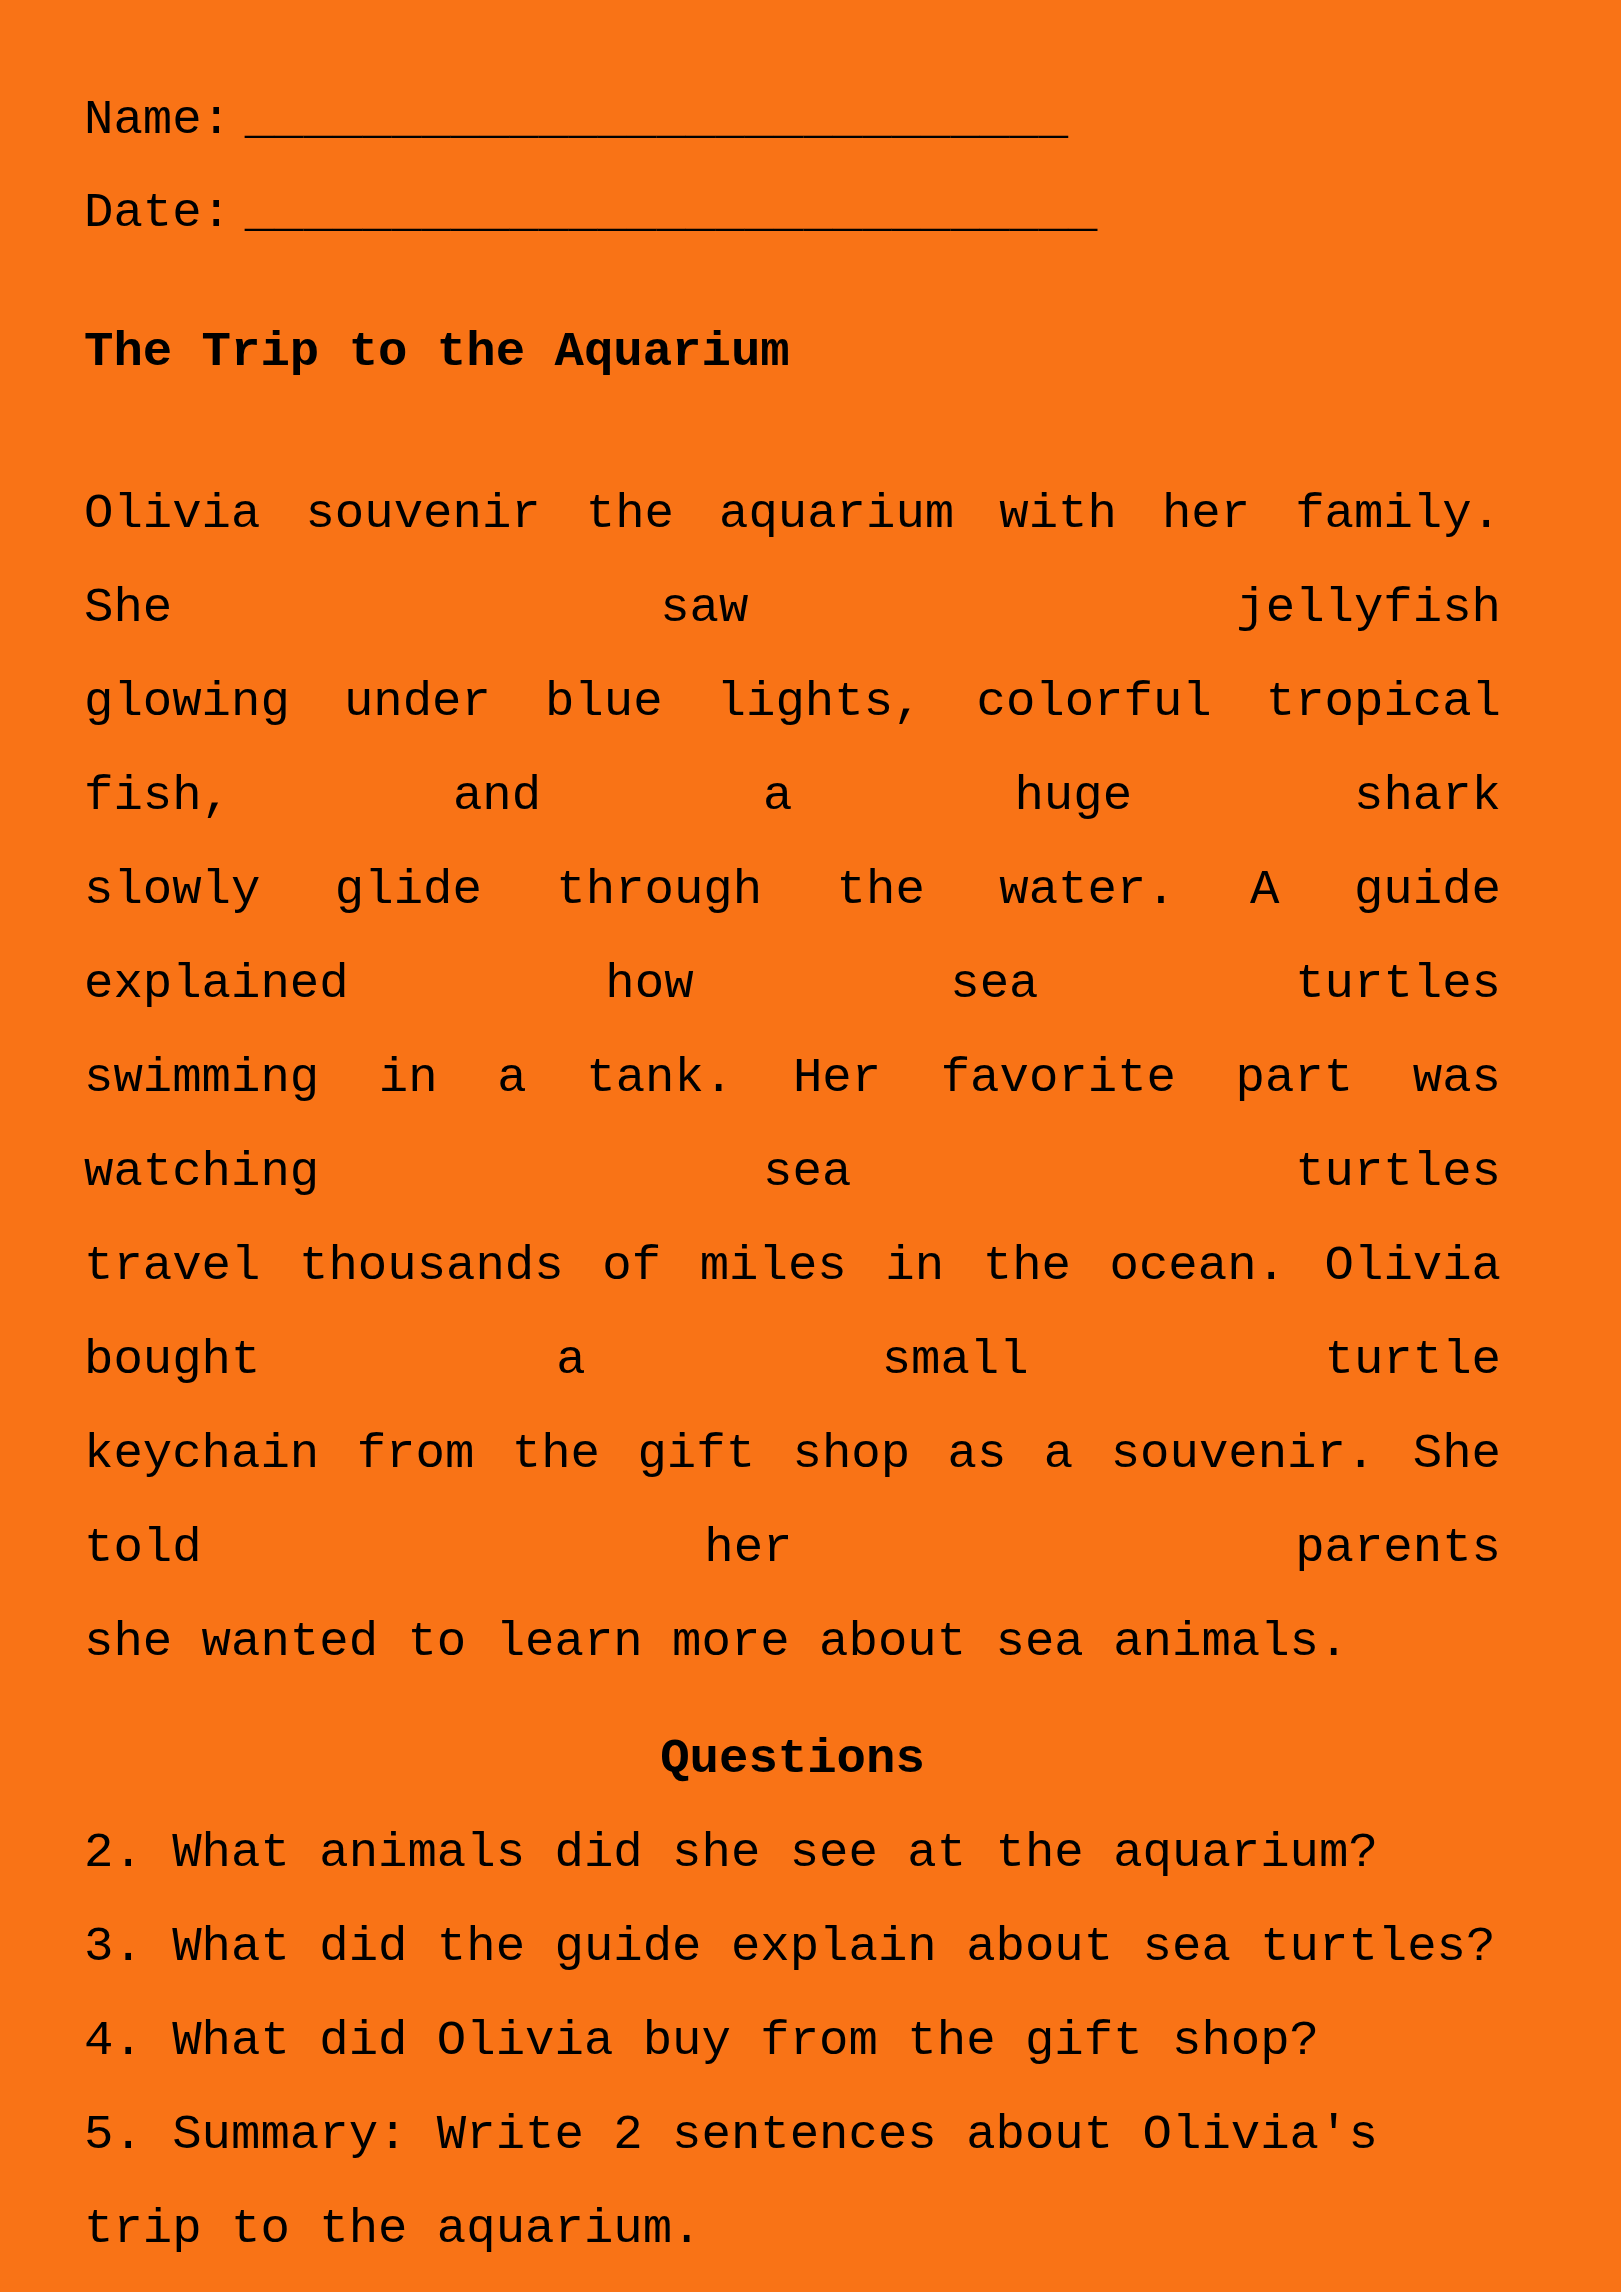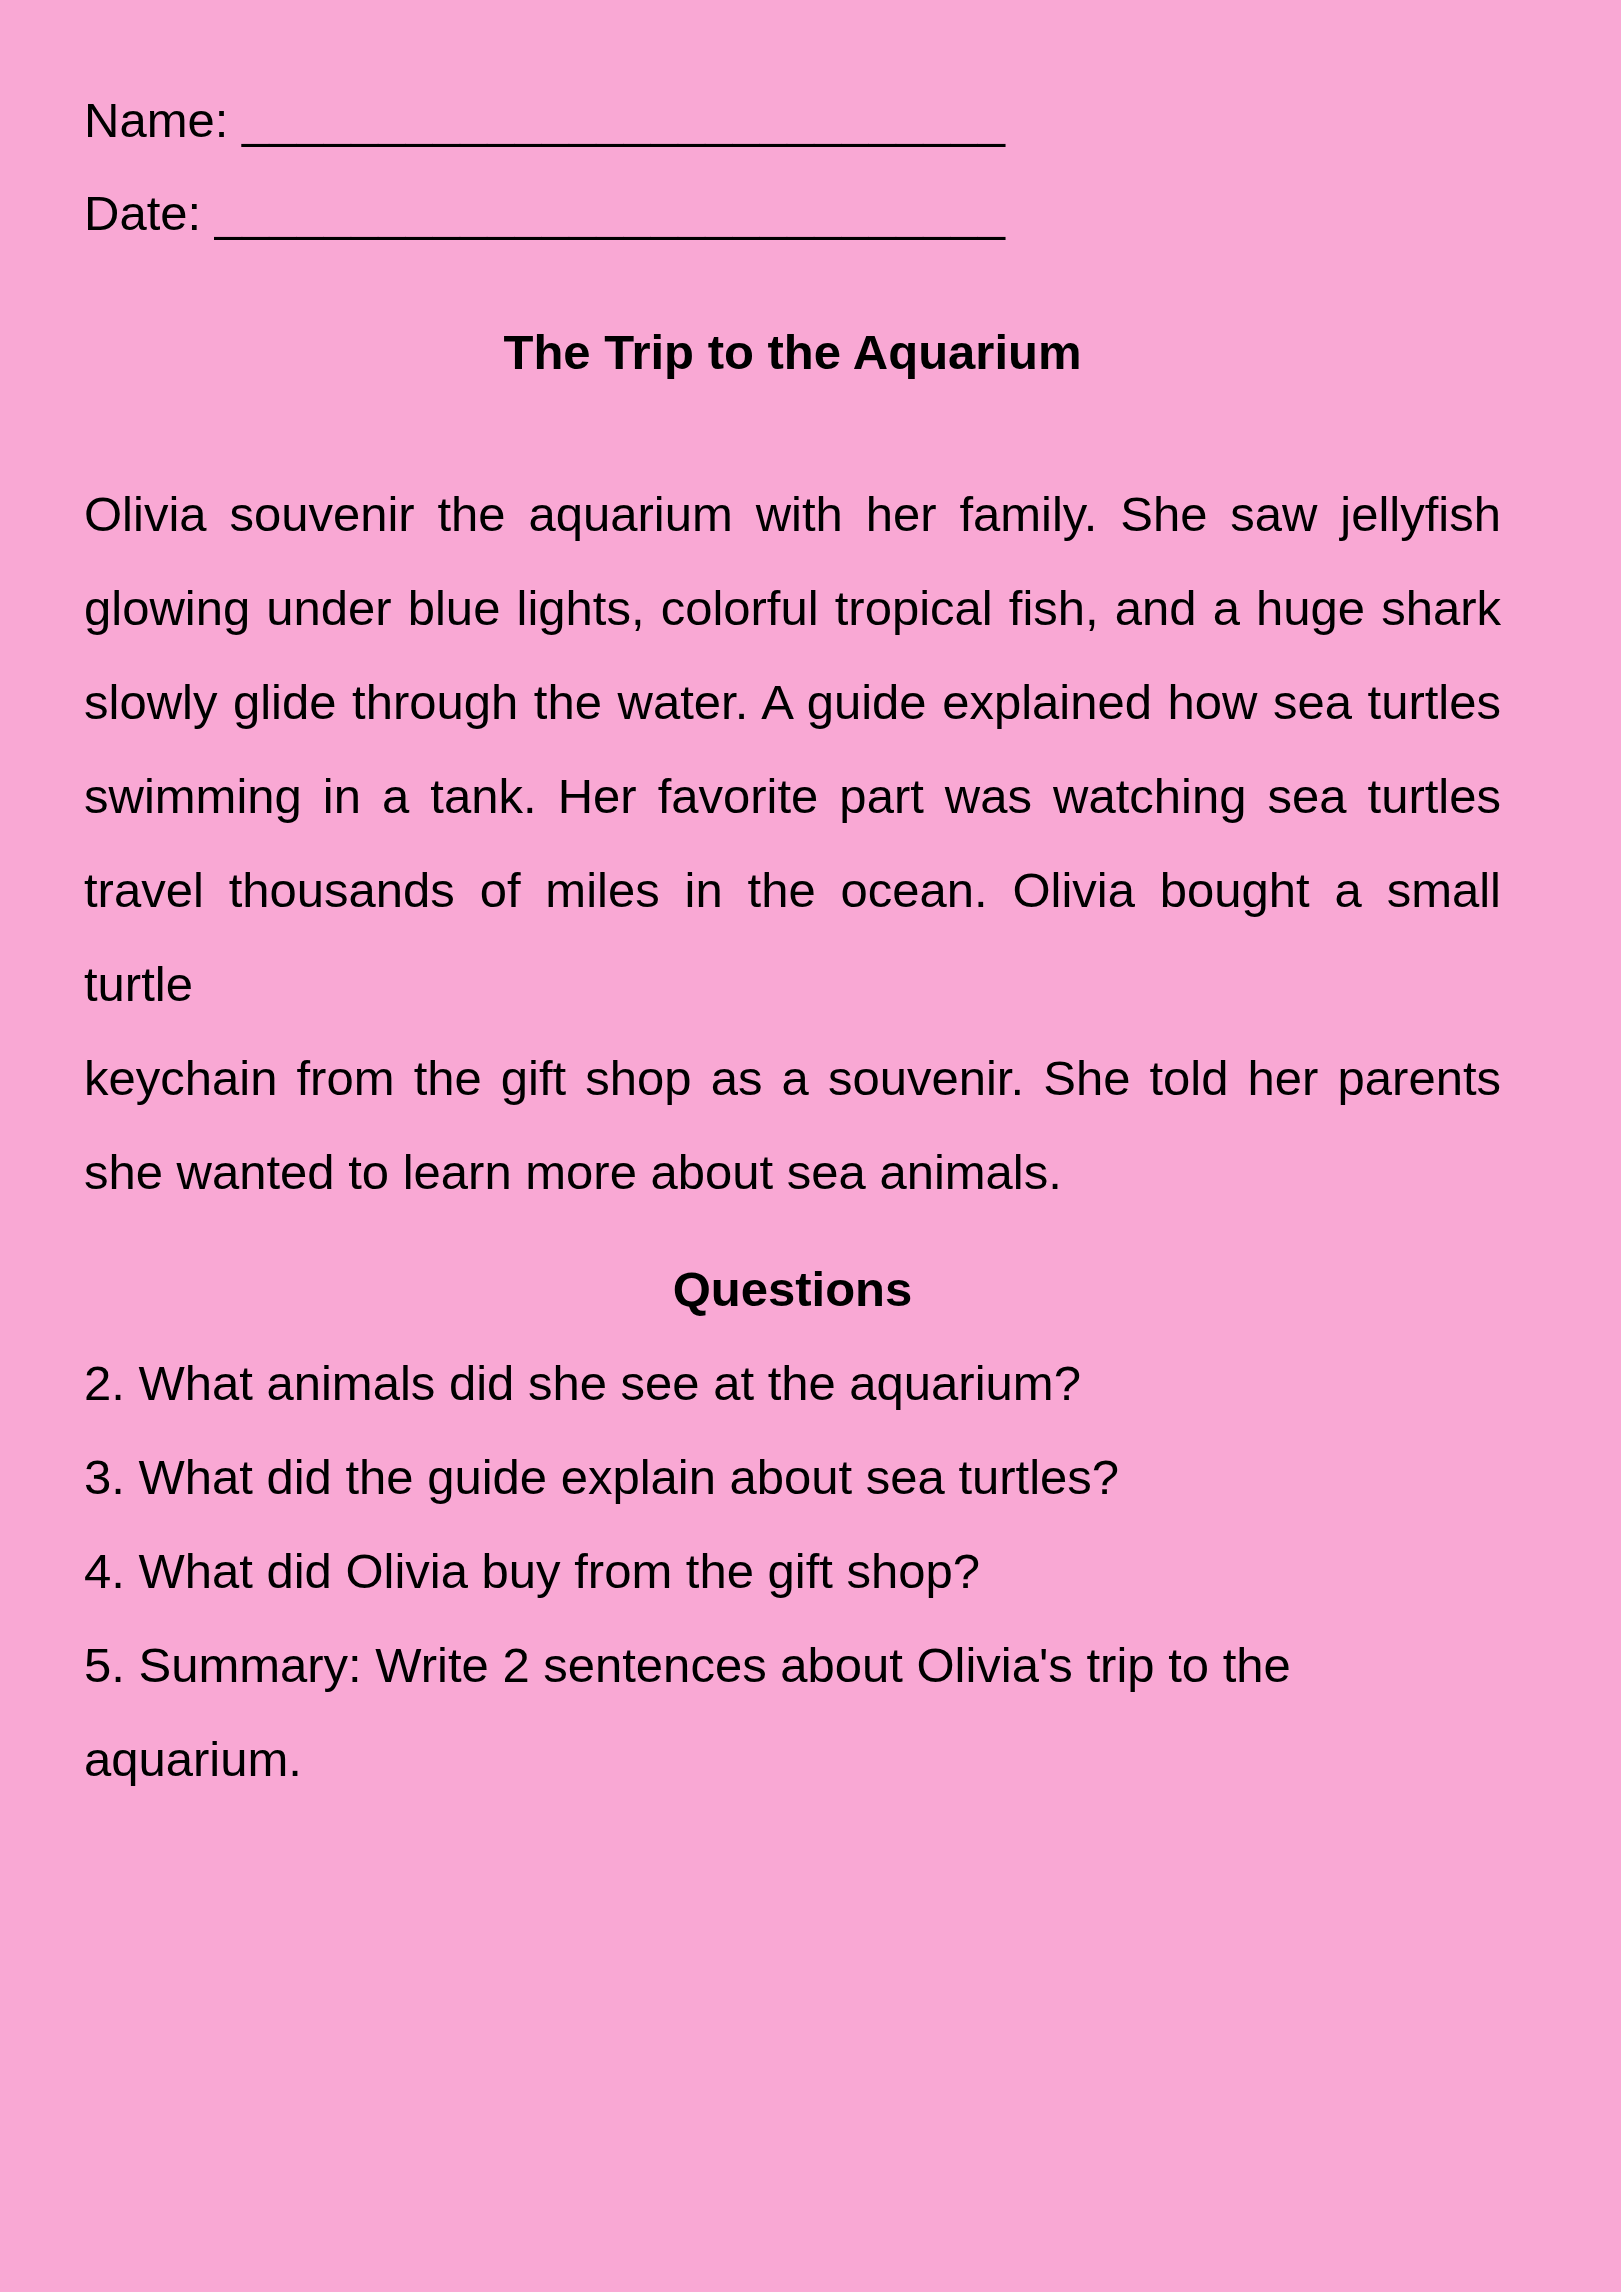--- a/index.html
+++ b/index.html
@@ -1,35 +1,35 @@
 <!DOCTYPE html>
 <html><head>
 <meta charset="utf-8">
 <style>
   html, body { margin: 0; padding: 0; background: #ffffff; }
   .page {
     position: relative;
     width: 1621px;
     height: 2293px;
-    background: #f9a8d4;
+    background: #f97316;
     color: #000000;
-    font-family: Liberation Sans, sans-serif;
+    font-family: Liberation Mono, monospace;
     font-size: 49px;
     box-sizing: border-box;
     padding: 74px 120px 0 84px;
     overflow: hidden;
   }
   .fields { line-height: 93px; white-space: nowrap; }
   .field-row { display: block; }
   .blank { margin-left: 13.7px; }
   .title {
     margin-top: 45px;
     line-height: 94px;
     font-weight: bold;
-    text-align: center;
+    text-align: left;
   }
   .story { margin-top: 68px; line-height: 94px; }
   .story .jline { text-align: justify; text-align-last: justify; }
   .story .lastline { text-align: right; text-align-last: left; }
   .qhead { margin-top: 22.5px; line-height: 94px; font-weight: bold; text-align: center; }
   .qlist { line-height: 94px; }
   .qline { text-align: left; }
 </style>
 </head>
 <body>

